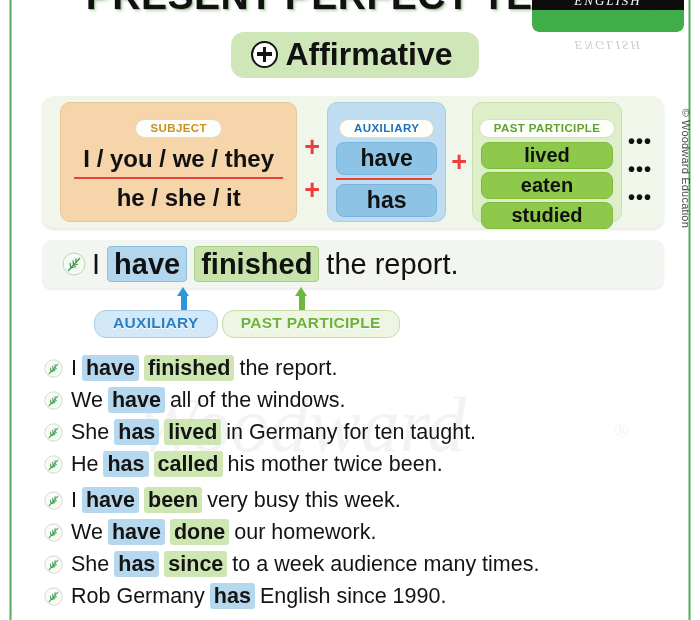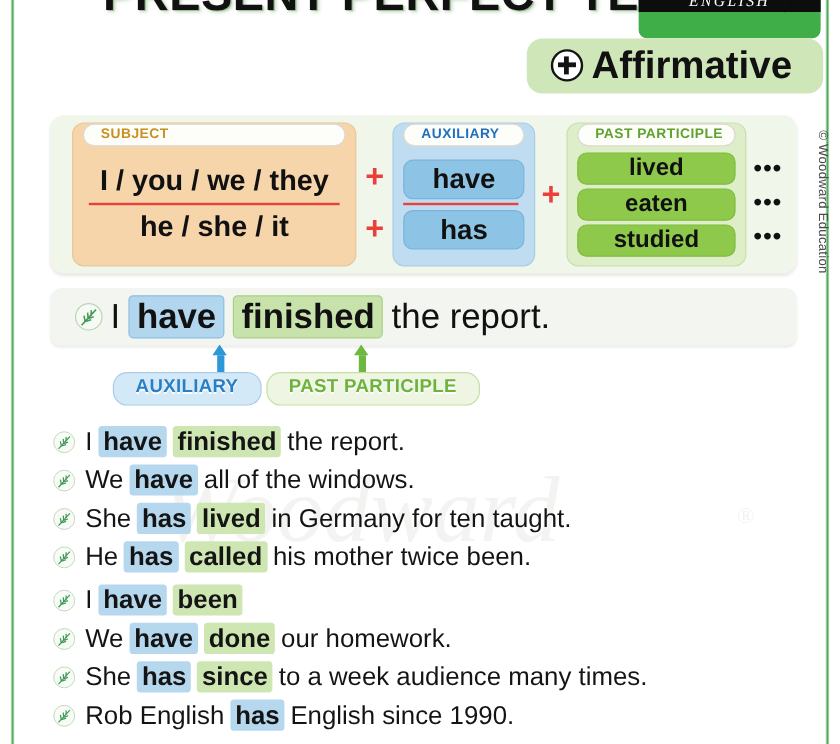--- a/index.html
+++ b/index.html
@@ -108,21 +108,21 @@
     font-size: 13px;
     letter-spacing: 2px;
     color: #555;
   }
 
   
   .affirm-row {
     position: absolute;
     top: 32px;
     left: 10px; right: 0;
-    text-align: right;
+    text-align: center;
   }
   .affirm-badge {
     display: inline-flex;
     align-items: center;
     gap: 7px;
     background: #cfe7b8;
     border-radius: 13px;
     padding: 4px 26px 6px 20px;
   }
   .plus-circle {
@@ -158,23 +158,24 @@
     border-radius: 12px;
     box-shadow: 0 2px 3px rgba(0,0,0,.10);
     display: flex;
     align-items: stretch;
     padding: 6px 8px;
   }
 
   .col {
     border-radius: 10px;
     position: relative;
-    padding: 0 8px 6px;
+    padding: 16px 8px 6px;
     display: flex;
     flex-direction: column;
+    align-items: center;
   }
   .col-subject {
     background: #f6d5aa;
     border: 1.5px solid #e6c79a;
     width: 248px;
     margin-left: 10px;
   }
   .col-aux {
     background: #bfdcf0;
     border: 1.5px solid #a9cde6;
@@ -659,20 +660,21 @@
             <path d="M11.5 13.5 L11 8.5"></path>
           <path d="M14 11 L14 6.5"></path>
             <path d="M9 16 L14 14.5"></path>
             <path d="M11.5 13.5 L16 12"></path>
         </g>
       </svg>
       <div class="ex-text">
         <span>I</span>
         <span class="hl-blue">have</span>
         <span class="hl-green">been</span>
+        <span>very busy this week.</span>
       </div>
     </div>
     <div class="ex-row">
       <svg class="fern-bullet" viewBox="0 0 24 24">
         <circle cx="12" cy="12" r="11" fill="#f8fbf6" stroke="#bcd9b5" stroke-width="1"></circle>
         <g stroke="#3f9a52" stroke-width="1.3" fill="none">
           <path d="M6 19 L18 6"></path>
             <path d="M9 16 L8 11"></path>
             <path d="M11.5 13.5 L11 8.5"></path>
           <path d="M14 11 L14 6.5"></path>
@@ -712,21 +714,21 @@
         <g stroke="#3f9a52" stroke-width="1.3" fill="none">
           <path d="M6 19 L18 6"></path>
             <path d="M9 16 L8 11"></path>
             <path d="M11.5 13.5 L11 8.5"></path>
           <path d="M14 11 L14 6.5"></path>
             <path d="M9 16 L14 14.5"></path>
             <path d="M11.5 13.5 L16 12"></path>
         </g>
       </svg>
       <div class="ex-text">
-        <span>Rob English</span>
+        <span>Rob Germany</span>
         <span class="hl-blue">has</span>
         <span>English since 1990.</span>
       </div>
     </div>
   </div>
 
   <div class="copyright">© Woodward Education</div>
 
 </div>
 

